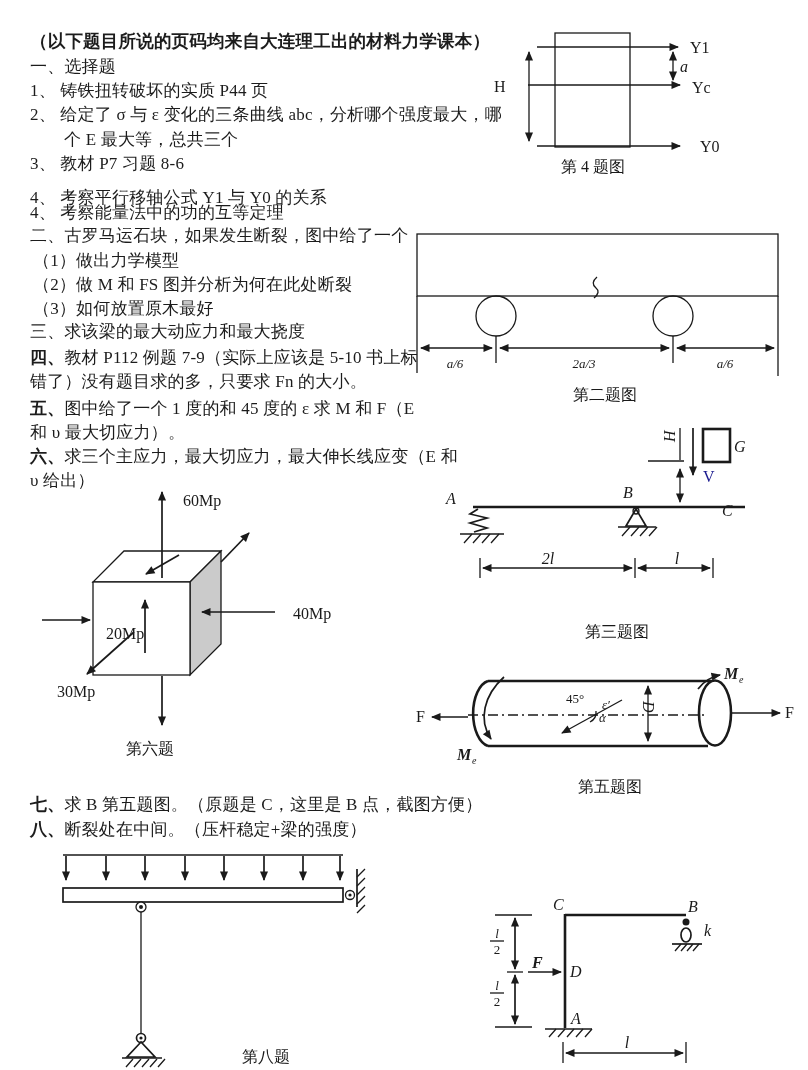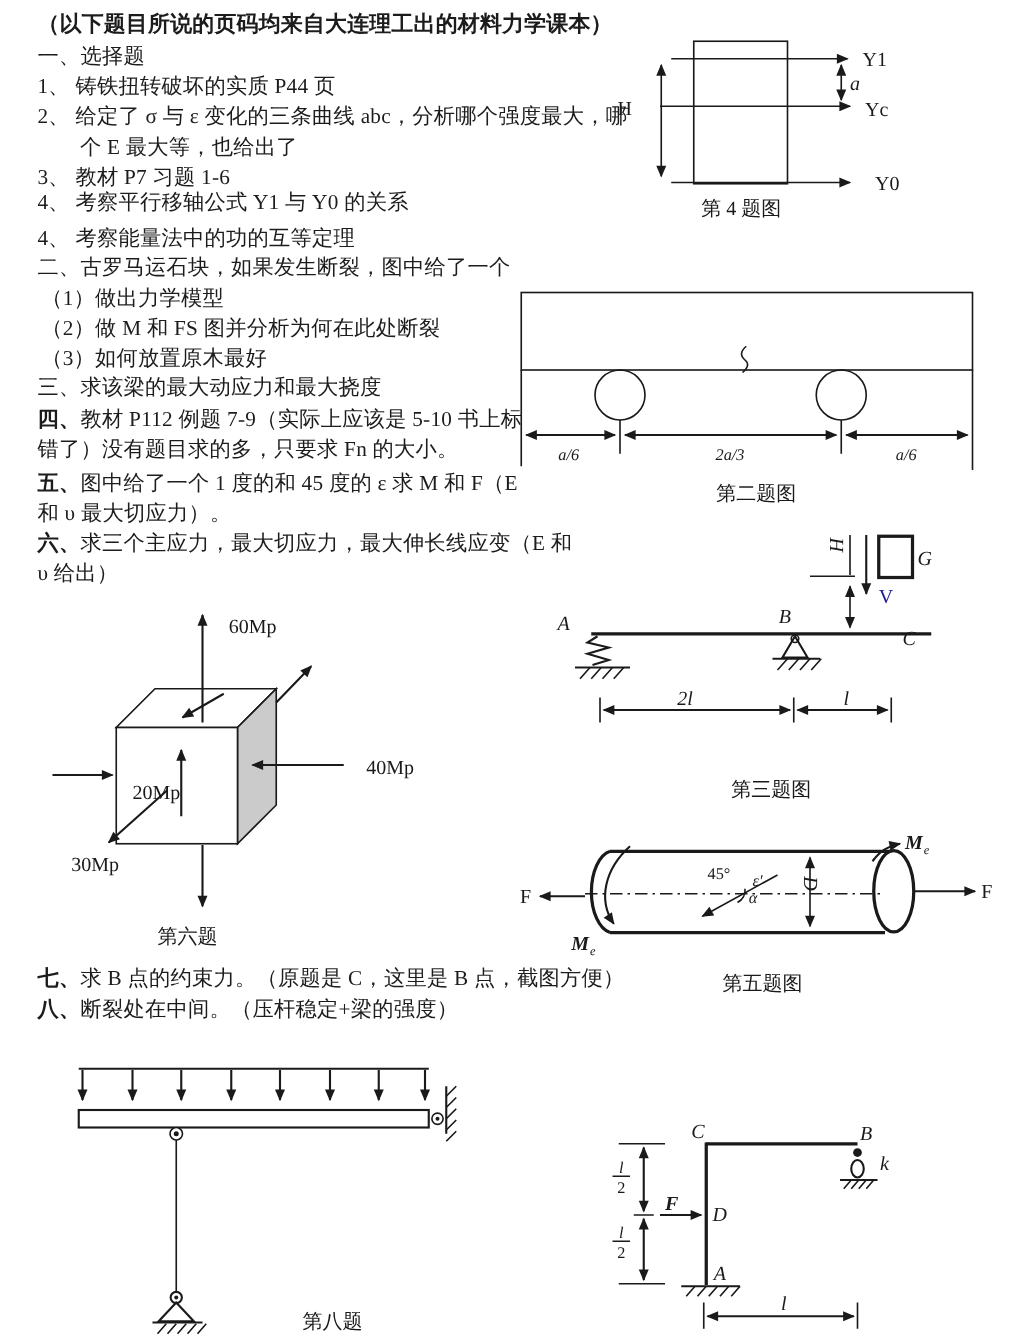--- a/index.html
+++ b/index.html
@@ -1,21 +1,21 @@
 <!DOCTYPE html>
 <html><head>
 <meta charset="utf-8">
 <style>
   html,body{margin:0;padding:0;}
   body{
     width:808px;height:1070px;position:relative;background:#ffffff;
     font-family:"Liberation Serif","DejaVu Serif",serif;color:#1c1c1c;
     overflow:hidden;
   }
-  .line{position:absolute;font-size:17px;white-space:nowrap;letter-spacing:.2px;}
+  .line{position:absolute;font-size:17px;white-space:nowrap;letter-spacing:.2px;margin-top:22px;}
   .line b{font-weight:bold;}
   .hdr{font-weight:bold;font-size:17.5px;}
   .fig{position:absolute;}
   svg text{font-family:"Liberation Serif","DejaVu Serif",serif;fill:#1a1a1a;font-size:16px;}
   svg .cn{font-size:16px;}
   svg .it{font-style:italic;}
   svg .bd{font-weight:bold;}
   svg .sm{font-size:13px;}
   svg .sub{font-size:10px;font-style:italic;}
   svg .blue{fill:#1b1b8f;}
@@ -38,36 +38,36 @@
     <marker id="ah" markerUnits="userSpaceOnUse" markerWidth="12" markerHeight="10" refX="9" refY="4.5" orient="auto-start-reverse">
       <path d="M0.5,0.5 L10,4.5 L0.5,8.5 z" style="fill:#1a1a1a;stroke:none"></path>
     </marker>
   </defs>
 </svg>
 
 <div class="line hdr" style="top:7px;left:30px"><span>（以下题目所说的页码均来自大连理工出的材料力学课本）</span></div>
 <div class="line" style="top:33px;left:30px"><b></b><span>一、选择题</span></div>
 <div class="line" style="top:57px;left:30px"><b></b><span>1、 铸铁扭转破坏的实质 P44 页</span></div>
 <div class="line" style="top:81px;left:30px"><b></b><span>2、 给定了 σ 与 ε 变化的三条曲线 abc，分析哪个强度最大，哪</span></div>
-<div class="line" style="top:106px;left:64px"><b></b><span>个 E 最大等，也给出了</span></div>
-<div class="line" style="top:130px;left:30px"><b></b><span>3、 教材 P7 习题 1-6</span></div>
-<div class="line" style="top:150px;left:30px"><b></b><span>4、 考察平行移轴公式 Y1 与 Y0 的关系</span></div>
+<div class="line" style="top:106px;left:64px"><b></b><span>个 E 最大等，总共三个</span></div>
+<div class="line" style="top:130px;left:30px"><b></b><span>3、 教材 P7 习题 8-6</span></div>
+<div class="line" style="top:164px;left:30px"><b></b><span>4、 考察平行移轴公式 Y1 与 Y0 的关系</span></div>
 <div class="line" style="top:179px;left:30px"><b></b><span>4、 考察能量法中的功的互等定理</span></div>
 <div class="line" style="top:202px;left:30px"><b></b><span>二、古罗马运石块，如果发生断裂，图中给了一个</span></div>
 <div class="line" style="top:227px;left:33px"><b></b><span>（1）做出力学模型</span></div>
 <div class="line" style="top:251px;left:33px"><b></b><span>（2）做 M 和 FS 图并分析为何在此处断裂</span></div>
 <div class="line" style="top:275px;left:33px"><b></b><span>（3）如何放置原木最好</span></div>
 <div class="line" style="top:298px;left:30px"><b></b><span>三、求该梁的最大动应力和最大挠度</span></div>
 <div class="line" style="top:324px;left:30px"><b>四、</b><span>教材 P112 例题 7-9（实际上应该是 5-10 书上标</span></div>
 <div class="line" style="top:348px;left:30px"><b></b><span>错了）没有题目求的多，只要求 Fn 的大小。</span></div>
 <div class="line" style="top:375px;left:30px"><b>五、</b><span>图中给了一个 1 度的和 45 度的 ε 求 M 和 F（E</span></div>
 <div class="line" style="top:399px;left:30px"><b></b><span>和 υ 最大切应力）。</span></div>
 <div class="line" style="top:423px;left:30px"><b>六、</b><span>求三个主应力，最大切应力，最大伸长线应变（E 和</span></div>
 <div class="line" style="top:447px;left:30px"><b></b><span>υ 给出）</span></div>
-<div class="line" style="top:771px;left:30px"><b>七、</b><span>求 B 点的约束力。（原题是 C，这里是 B 点，截图方便）</span></div>
+<div class="line" style="top:771px;left:30px"><b>七、</b><span>求 B 第五题图。（原题是 C，这里是 B 点，截图方便）</span></div>
 <div class="line" style="top:796px;left:30px"><b>八、</b><span>断裂处在中间。（压杆稳定+梁的强度）</span></div>
 
 <svg class="fig" style="left:450px;top:25px" width="330" height="155">
   <rect x="105" y="8" width="75" height="114"></rect>
   <line x1="87" y1="22" x2="228" y2="22" marker-end="url(#ah)"></line>
   <line x1="78" y1="60" x2="230" y2="60" marker-end="url(#ah)"></line>
   <line x1="87" y1="121" x2="230" y2="121" marker-end="url(#ah)"></line>
   <line x1="79" y1="27" x2="79" y2="116" marker-start="url(#ah)" marker-end="url(#ah)"></line>
   <line x1="223" y1="27" x2="223" y2="55" marker-start="url(#ah)" marker-end="url(#ah)"></line>
   <text x="240" y="28">Y1</text>

